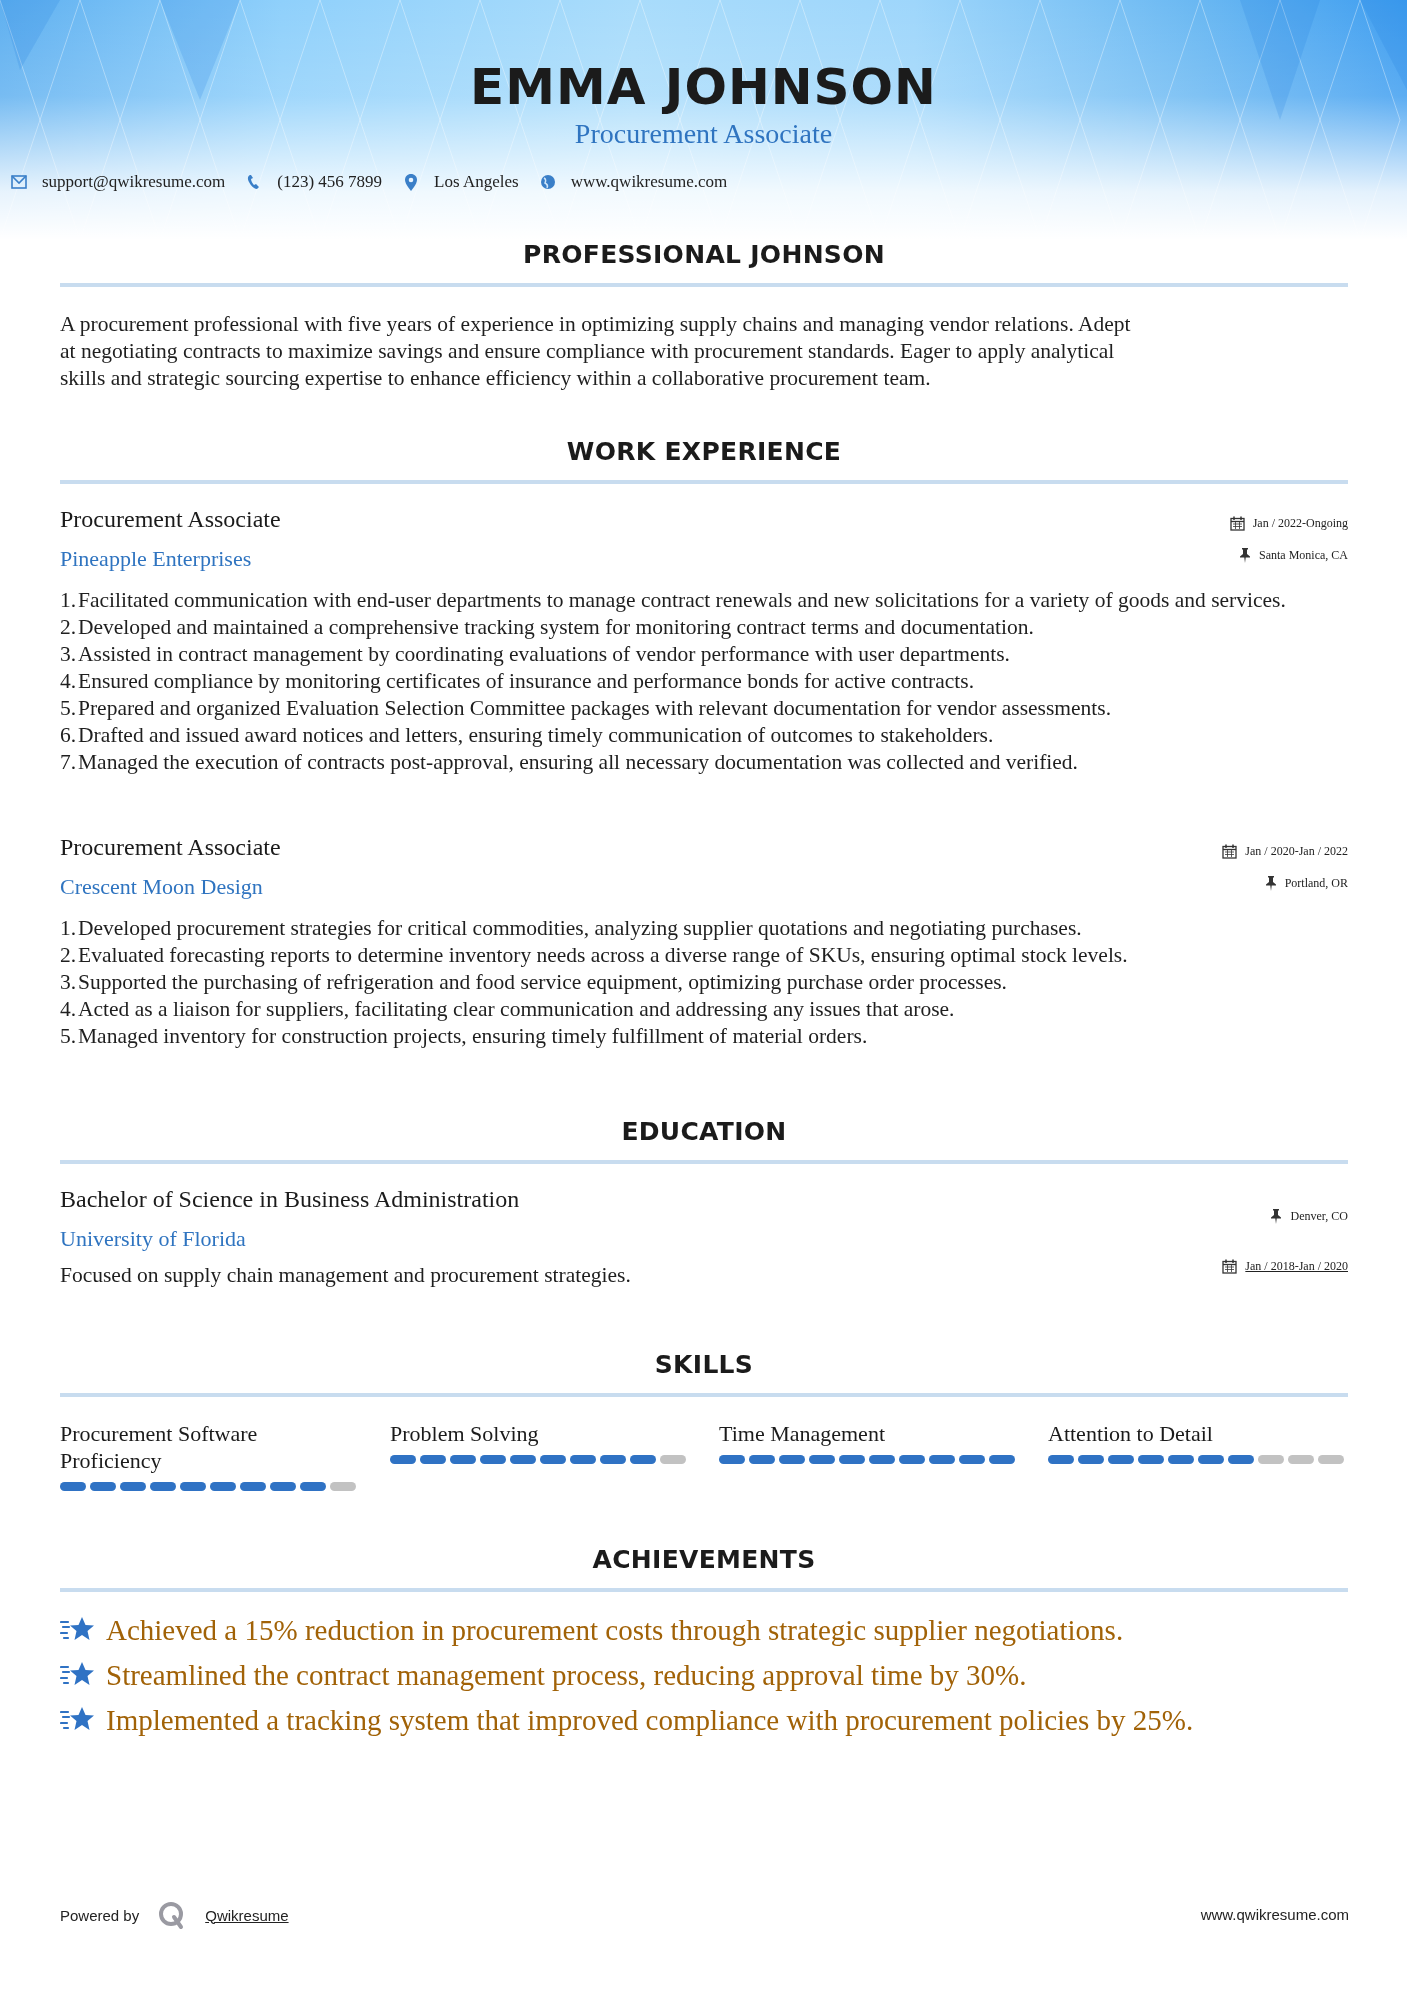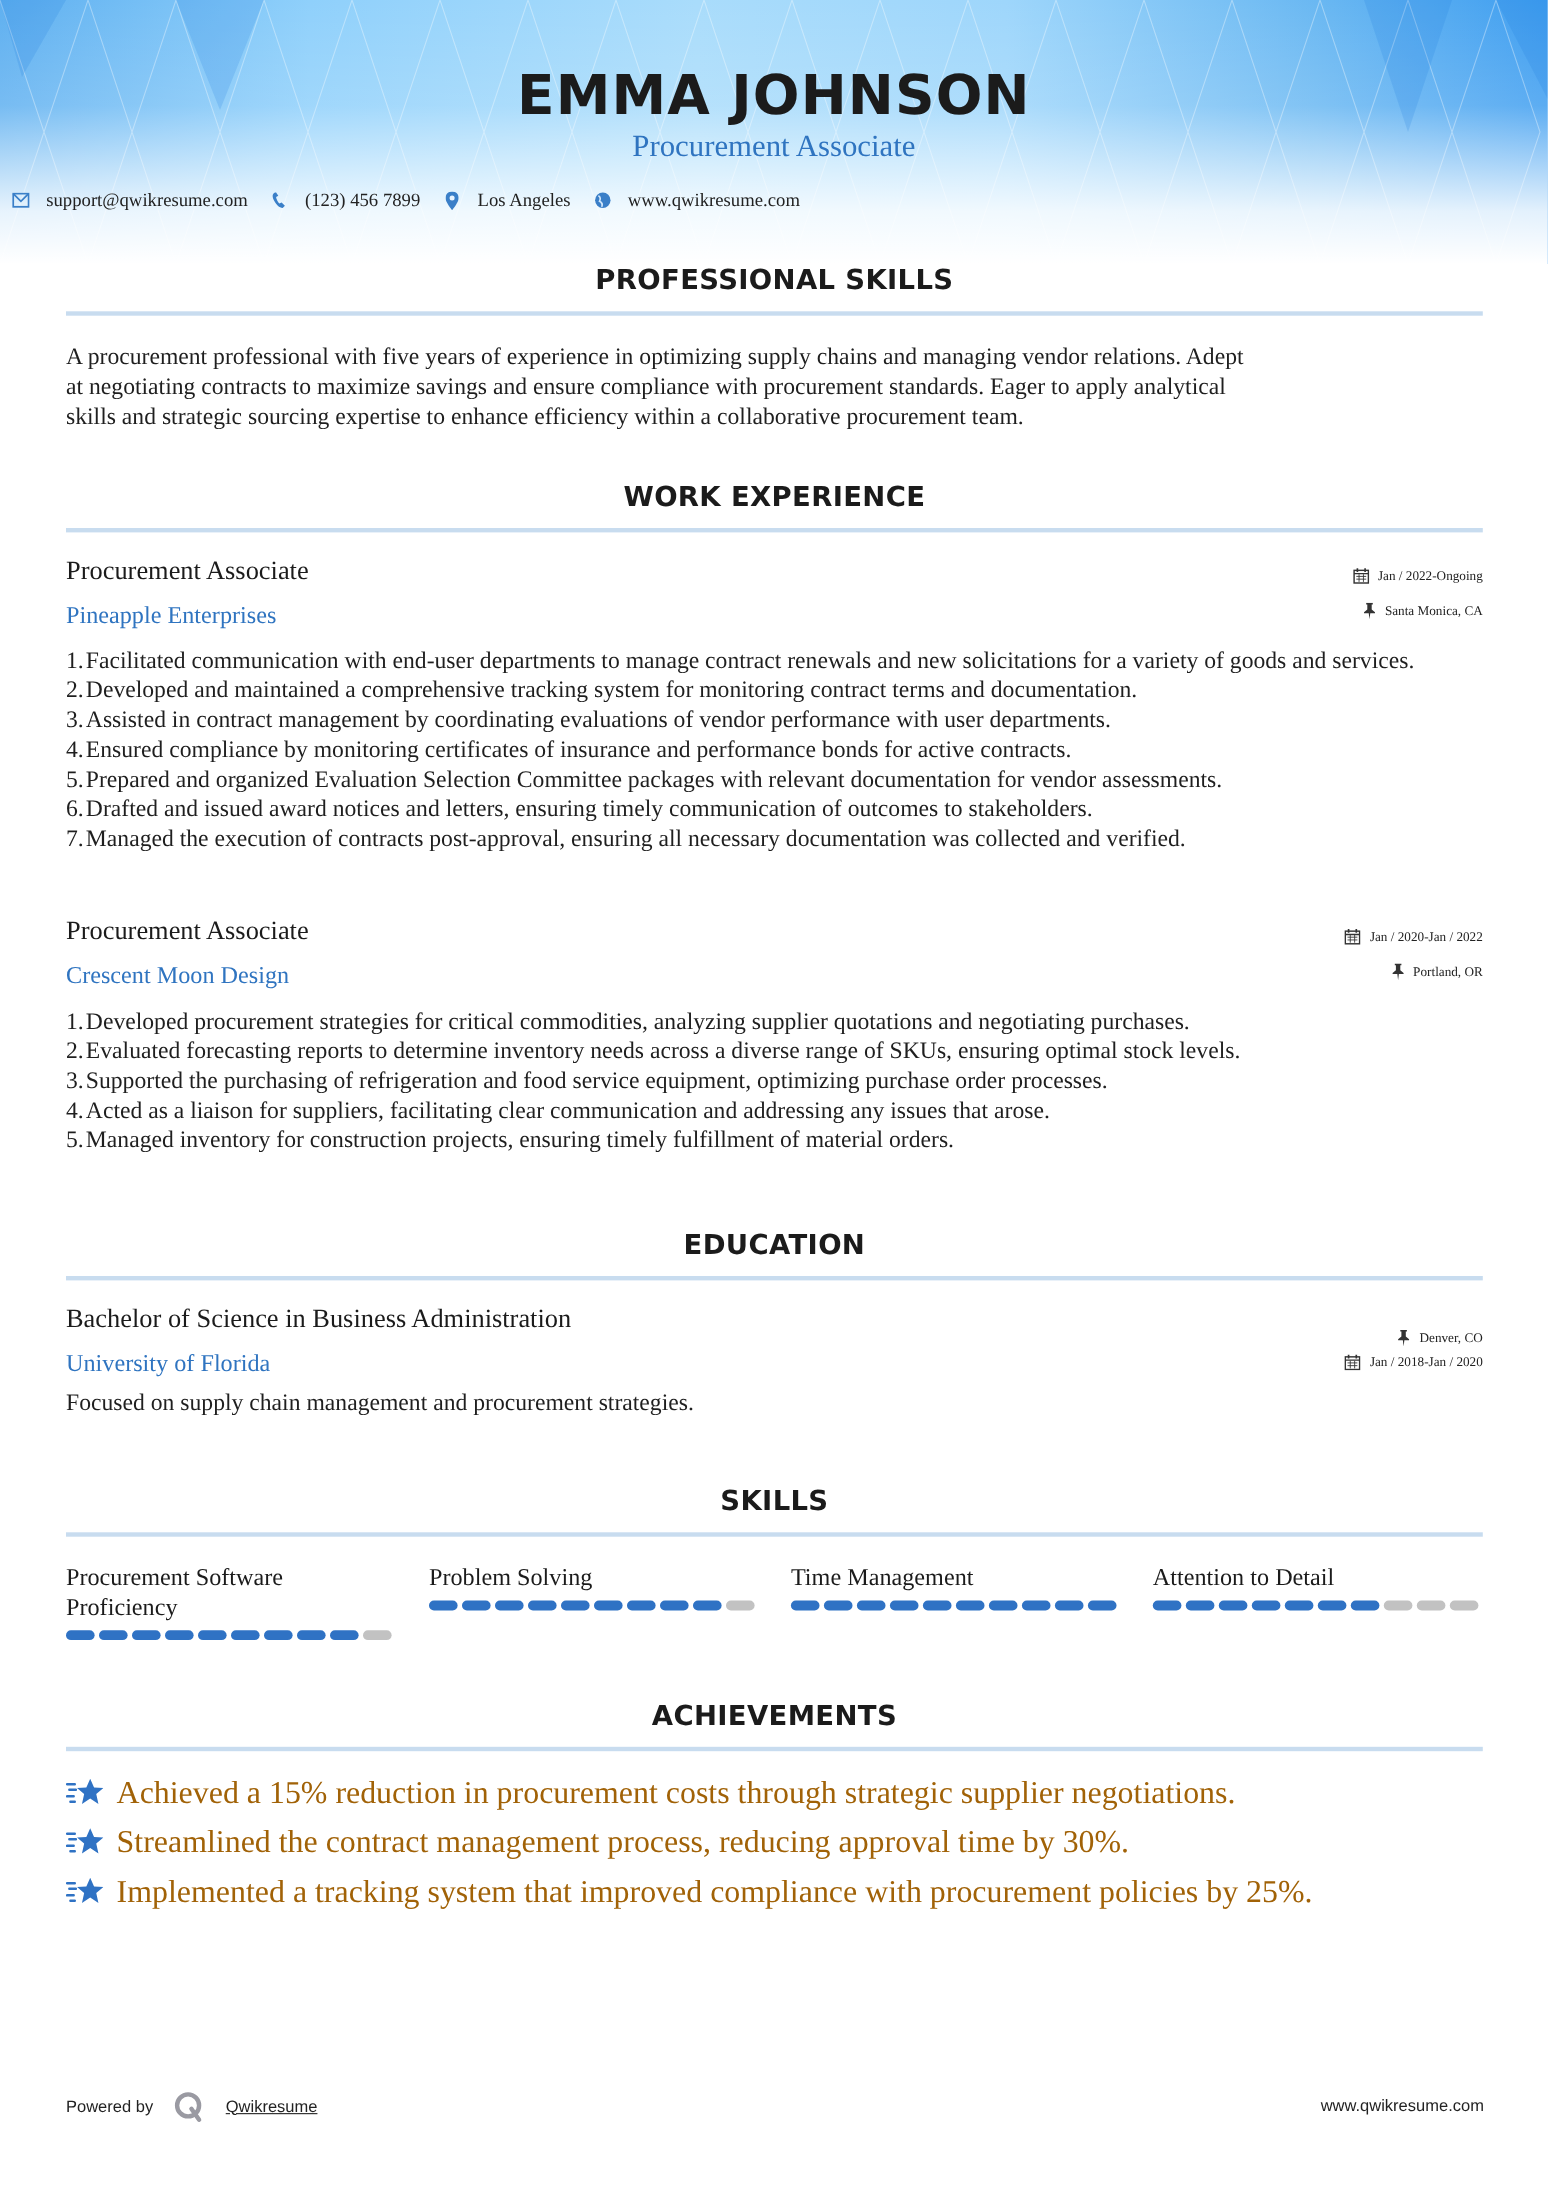--- a/index.html
+++ b/index.html
@@ -112,21 +112,21 @@
     <span class="ic">
       <svg width="16" height="16" viewBox="0 0 16 16">
           <circle cx="8" cy="8" r="7" fill="#3a7fc8"></circle>
           <path d="M4 4 C6 5 6 7 5 9 C7 10 8 12 7 14" fill="none" stroke="#cfe6fb" stroke-width="1.5"></path>
         </svg>
     </span>
     <span>www.qwikresume.com</span>
   </div>
 </div>
 
-<div class="section-title" style="top:240px;">PROFESSIONAL SKILLS</div>
+<div class="section-title" style="top:240px;">PROFESSIONAL JOHNSON</div>
 <div class="rule" style="top:283px;"></div>
 <div class="para" style="top:311px;">
   <div>A procurement professional with five years of experience in optimizing supply chains and managing vendor relations. Adept</div>
   <div>at negotiating contracts to maximize savings and ensure compliance with procurement standards. Eager to apply analytical</div>
   <div>skills and strategic sourcing expertise to enhance efficiency within a collaborative procurement team.</div>
 </div>
 
 <div class="section-title" style="top:437px;">WORK EXPERIENCE</div>
 <div class="rule" style="top:480px;"></div>
 
@@ -225,21 +225,21 @@
   <li>
       <span class="num">5.</span>
       <span>Managed inventory for construction projects, ensuring timely fulfillment of material orders.</span>
     </li>
 </ol>
 
 <div class="section-title" style="top:1117px;">EDUCATION</div>
 <div class="rule" style="top:1160px;"></div>
 <div class="role" style="top:1186px;">Bachelor of Science in Business Administration</div>
 <div class="company" style="top:1226px;">University of Florida</div>
-<div class="meta" style="top:1231px;">
+<div class="meta" style="top:1259px;text-decoration:underline;">
   <span class="ic">
     <svg width="15" height="15" viewBox="0 0 15 15">
         <rect x="1" y="2.5" width="13" height="11.5" fill="none" stroke="#333" stroke-width="1.3"></rect>
         <line x1="1" y1="5.5" x2="14" y2="5.5" stroke="#333" stroke-width="1.3"></line>
         <line x1="4" y1="0.5" x2="4" y2="4" stroke="#333" stroke-width="1.5"></line>
         <line x1="11" y1="0.5" x2="11" y2="4" stroke="#333" stroke-width="1.5"></line>
         <path d="M3 8 H12 M3 10.5 H12 M5.5 6 V13 M9.5 6 V13" stroke="#333" stroke-width="0.8"></path>
       </svg>
   </span>
   <span>Jan / 2018-Jan / 2020</span>

